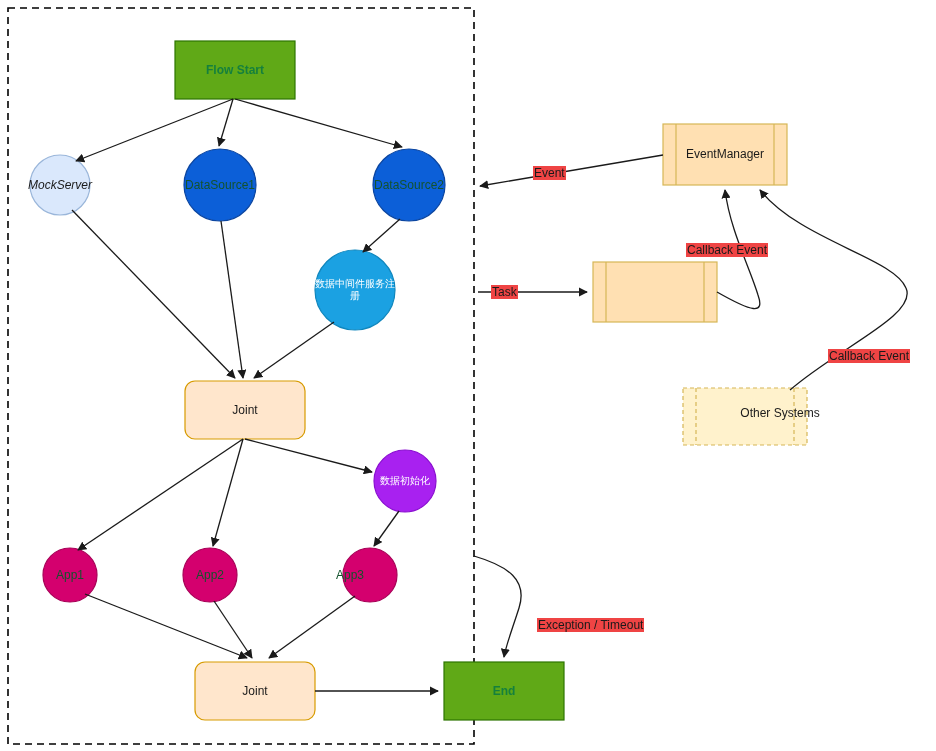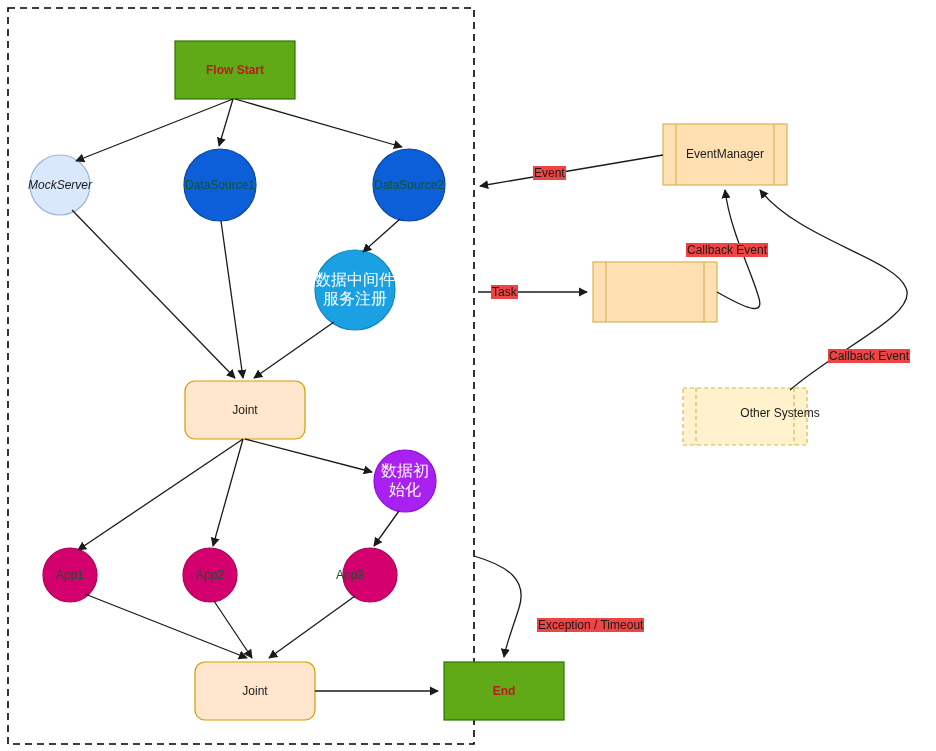--- a/index.html
+++ b/index.html
@@ -35,35 +35,35 @@
   }
   .edge-label {
     position: absolute;
     color: #1a1a1a;
     font-size: 12px;
     white-space: nowrap;
     background: #ef4444;
     padding: 0 1px;
   }
   .lbl-white-bold {
-    color: #b91c1c;
+    color: #15803d;
     font-size: 12px;
     font-weight: bold;
   }
   .lbl-white {
     color: #14532d;
     font-size: 12px;
   }
   .lbl-dark {
     color: #1a1a1a;
     font-size: 12px;
   }
   .lbl-cn {
     color: #ffffff;
-    font-size: 16px;
+    font-size: 10px;
   }
 </style>
 </head>
 <body>
 
 <div id="canvas">
 
   <svg id="svg-layer" viewBox="0 0 936 751" xmlns="http://www.w3.org/2000/svg">
     <defs>
       <marker id="arrow" viewBox="0 0 10 10" refX="9" refY="5" markerWidth="7" markerHeight="7" orient="auto-start-reverse">

